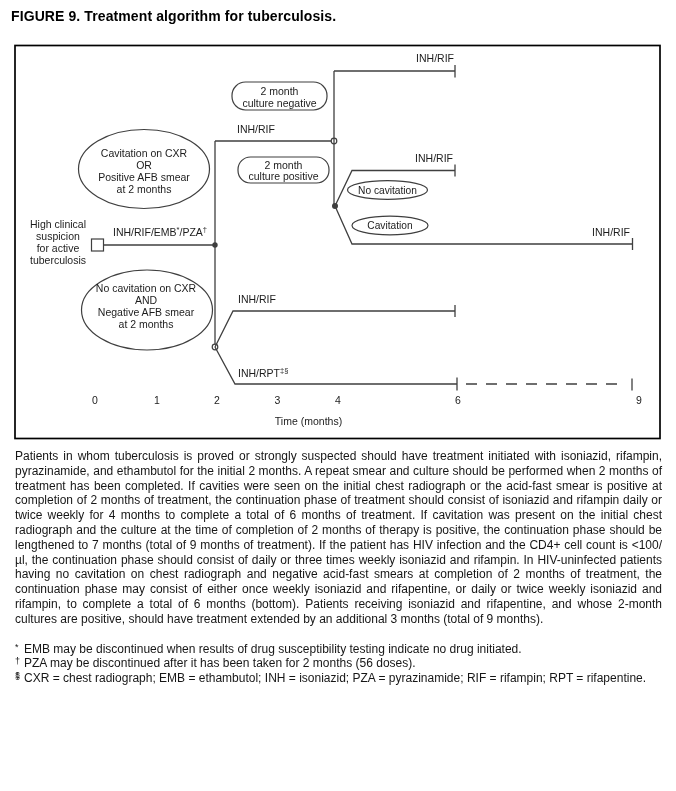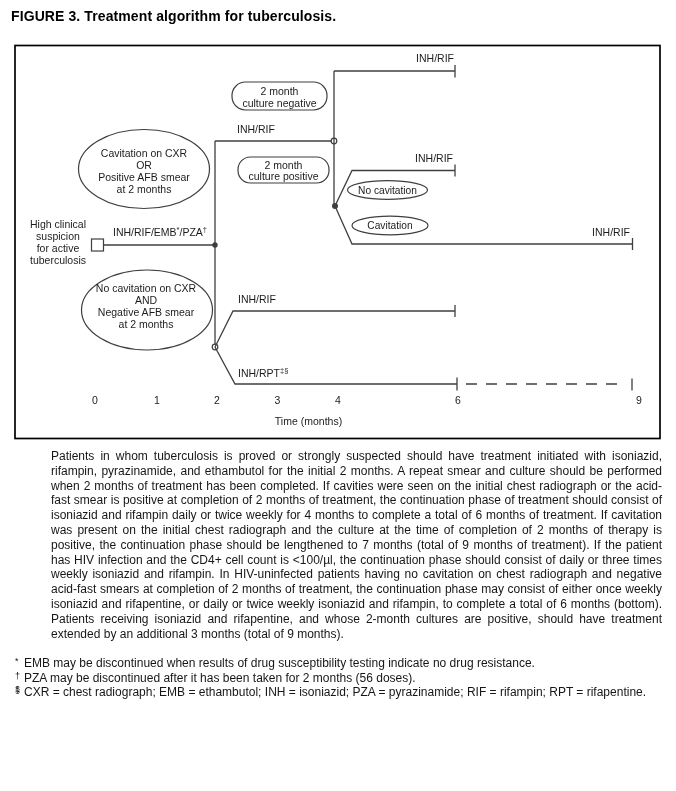--- a/index.html
+++ b/index.html
@@ -32,32 +32,31 @@
     position: absolute;
     left: 15px;
     top: 449px;
     width: 647px;
   }
   .caption {
     font-size: 12px;
     line-height: 14.8px;
     text-align: justify;
     color: #161616;
-    margin-left: 36px;
   }
   .footnotes { margin-top: 15px; font-size: 12px; line-height: 14.5px; color: #161616; }
   .fn { position: relative; padding-left: 9px; text-align: left; }
   .fn .marker { position: absolute; left: 0; top: -2px; font-size: 9px; }
 </style>
 </head>
 <body>
 
 <div class="page">
 
-  <div class="title">FIGURE 3. Treatment algorithm for tuberculosis.</div>
+  <div class="title">FIGURE 9. Treatment algorithm for tuberculosis.</div>
 
   <svg class="diagram" width="676" height="445" viewBox="0 0 676 445">
 
     <rect class="frame" x="15" y="45.5" width="645" height="393"></rect>
 
     <g>
       <text class="dt" x="58" y="228" text-anchor="middle">High clinical</text>
       <text class="dt" x="58" y="240" text-anchor="middle">suspicion</text>
       <text class="dt" x="58" y="252" text-anchor="middle">for active</text>
       <text class="dt" x="58" y="264" text-anchor="middle">tuberculosis</text>
@@ -152,21 +151,21 @@
       <text class="dt" x="338" y="404" text-anchor="middle">4</text>
       <text class="dt" x="458" y="404" text-anchor="middle">6</text>
       <text class="dt" x="639" y="404" text-anchor="middle">9</text>
       <text class="dt" x="308.5" y="424.5" text-anchor="middle">Time (months)</text>
     </g>
   </svg>
 
   <div class="caption-wrap">
     <div class="caption">Patients in whom tuberculosis is proved or strongly suspected should have treatment initiated with isoniazid, rifampin, pyrazinamide, and ethambutol for the initial 2 months. A repeat smear and culture should be performed when 2 months of treatment has been completed. If cavities were seen on the initial chest radiograph or the acid-fast smear is positive at completion of 2 months of treatment, the continuation phase of treatment should consist of isoniazid and rifampin daily or twice weekly for 4 months to complete a total of 6 months of treatment. If cavitation was present on the initial chest radiograph and the culture at the time of completion of 2 months of therapy is positive, the continuation phase should be lengthened to 7 months (total of 9 months of treatment). If the patient has HIV infection and the CD4+ cell count is &lt;100/µl, the continuation phase should consist of daily or three times weekly isoniazid and rifampin. In HIV-uninfected patients having no cavitation on chest radiograph and negative acid-fast smears at completion of 2 months of treatment, the continuation phase may consist of either once weekly isoniazid and rifapentine, or daily or twice weekly isoniazid and rifampin, to complete a total of 6 months (bottom). Patients receiving isoniazid and rifapentine, and whose 2-month cultures are positive, should have treatment extended by an additional 3 months (total of 9 months).</div>
     <div class="footnotes">
-      <div class="fn"><span class="marker">*</span><span>EMB may be discontinued when results of drug susceptibility testing indicate no drug resistance.</span></div>
+      <div class="fn"><span class="marker">*</span><span>EMB may be discontinued when results of drug susceptibility testing indicate no drug initiated.</span></div>
       <div class="fn"><span class="marker">†</span><span>PZA may be discontinued after it has been taken for 2 months (56 doses).</span></div>
       <div class="fn"><span class="marker">‡</span></div>
       <div class="fn"><span class="marker">§</span></div>
       <div class="fn"><span class="marker"></span><span>CXR = chest radiograph; EMB = ethambutol; INH = isoniazid; PZA = pyrazinamide; RIF = rifampin; RPT = rifapentine.</span></div>
     </div>
   </div>
 
 </div>
 
 </body></html>

